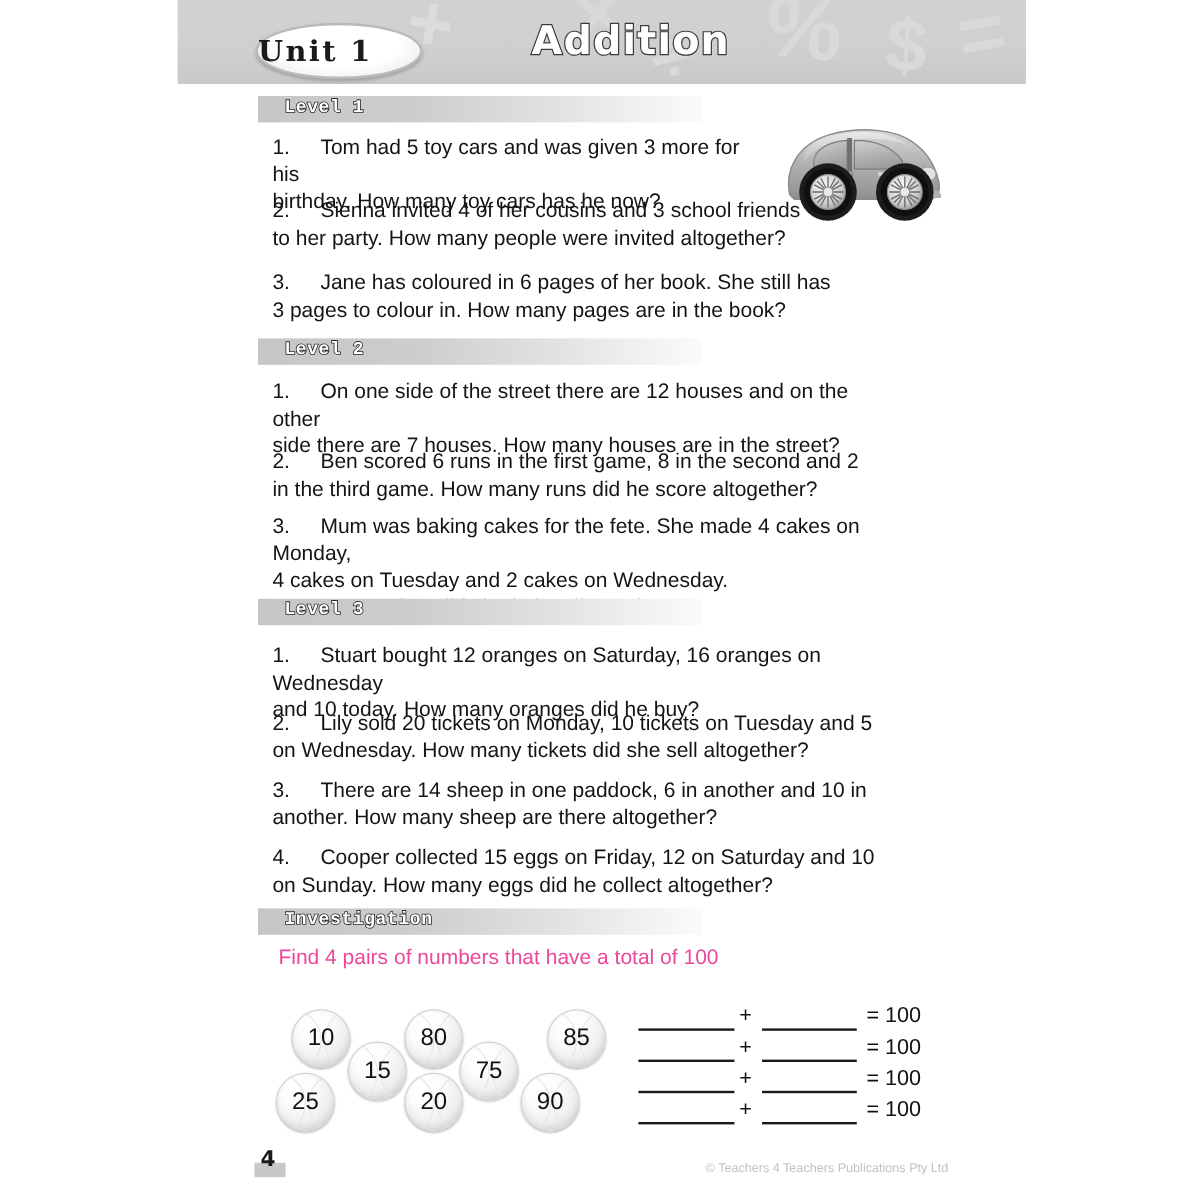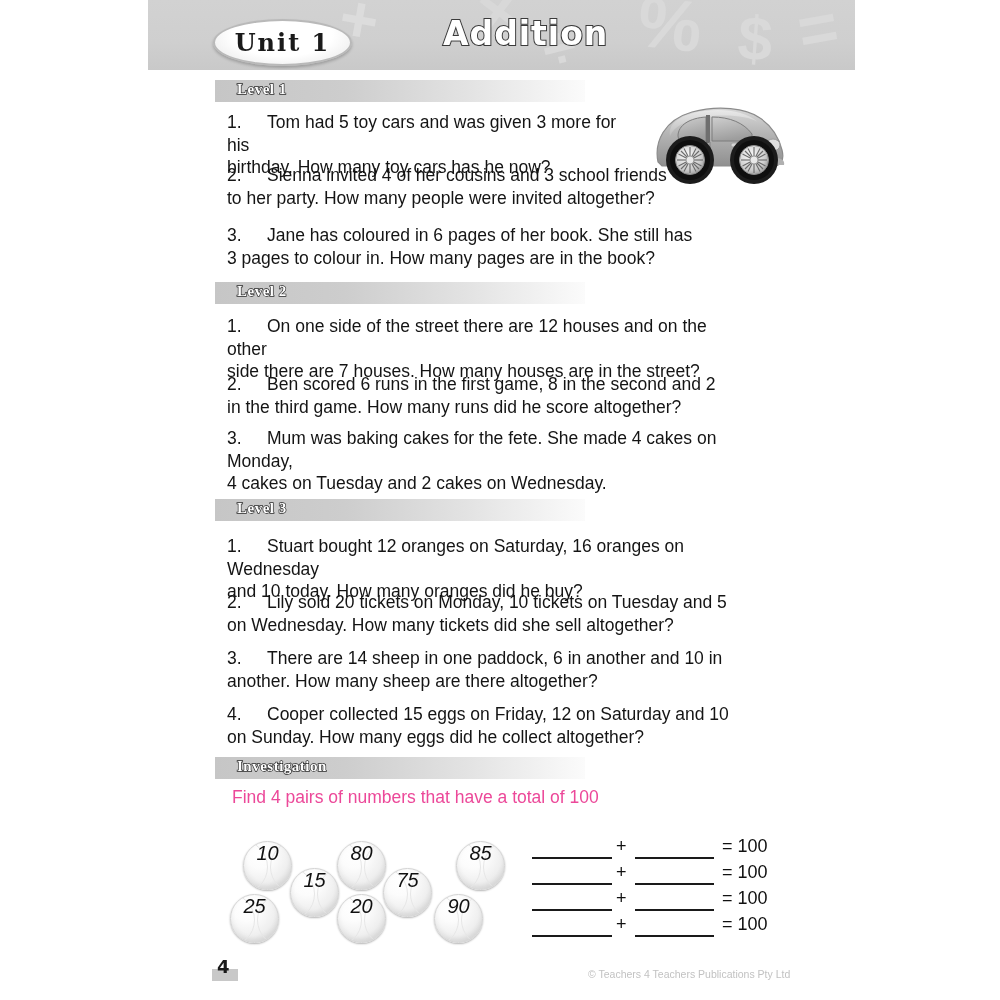--- a/index.html
+++ b/index.html
@@ -38,21 +38,21 @@
   #wm-equals { left: 650px; top: -6px;  font-size: 68px; transform: rotate(-10deg); color:#d9d9d9; }
 
   #unit-badge {
     position: absolute;
     left: 65px; top: 19px;
     width: 135px; height: 43px;
     border-radius: 50%;
     background: radial-gradient(ellipse at 50% 32%, #ffffff 0%, #ffffff 52%, #f1f1f1 78%, #e2e2e2 100%);
     border: 2px solid #b9b9b9;
     box-shadow: 0 2px 3px rgba(0,0,0,0.22);
-    display: flex; align-items: center; justify-content: center;
+    display: flex; align-items: center; 
   }
   #unit-badge .label {
     font-family: "DejaVu Serif", serif;
     font-weight: bold;
     font-size: 24px;
     color: #1a1a1a;
     letter-spacing: 2px;
     white-space: nowrap;
   }
 
@@ -71,21 +71,21 @@
 
   
   .level-bar {
     position: absolute;
     height: 22px;
     background: linear-gradient(90deg, #c6c6c6 0%, #cdcdcd 35%, #e4e4e4 70%, #fbfbfb 100%);
   }
   .level-bar .txt {
     position: absolute;
     left: 22px; top: 1px;
-    font-family: Liberation Serif, serif;
+    font-family: Liberation Mono, monospace;
     font-weight: bold;
     font-size: 15px;
     letter-spacing: 0.5px;
     color: #ffffff;
     -webkit-text-stroke: 1.4px #2b2b2b;
     paint-order: stroke fill;
     white-space: nowrap;
   }
 
   
@@ -120,23 +120,22 @@
   }
 
   .ball {
     position: absolute;
     width: 47px; height: 47px;
     border-radius: 50%;
     background:
       radial-gradient(circle at 34% 26%, #ffffff 0%, #fcfcfc 30%, #efefef 62%, #dcdcdc 86%, #cfcfcf 100%);
     box-shadow: 0 1px 2px rgba(0,0,0,0.30), inset 0 -3px 5px rgba(0,0,0,0.06);
     border: 1px solid #d3d3d3;
-    display: flex; justify-content: center;
+    display: flex; align-items: center; justify-content: center;
     overflow: hidden;
-    font-style: italic;
   }
   .ball::before, .ball::after {
     content: "";
     position: absolute;
     border: 1.5px solid #e6e6e6;
     border-radius: 50%;
     width: 52px; height: 52px;
     pointer-events: none;
   }
   .ball::before { left: -30px; top: -2px; }

